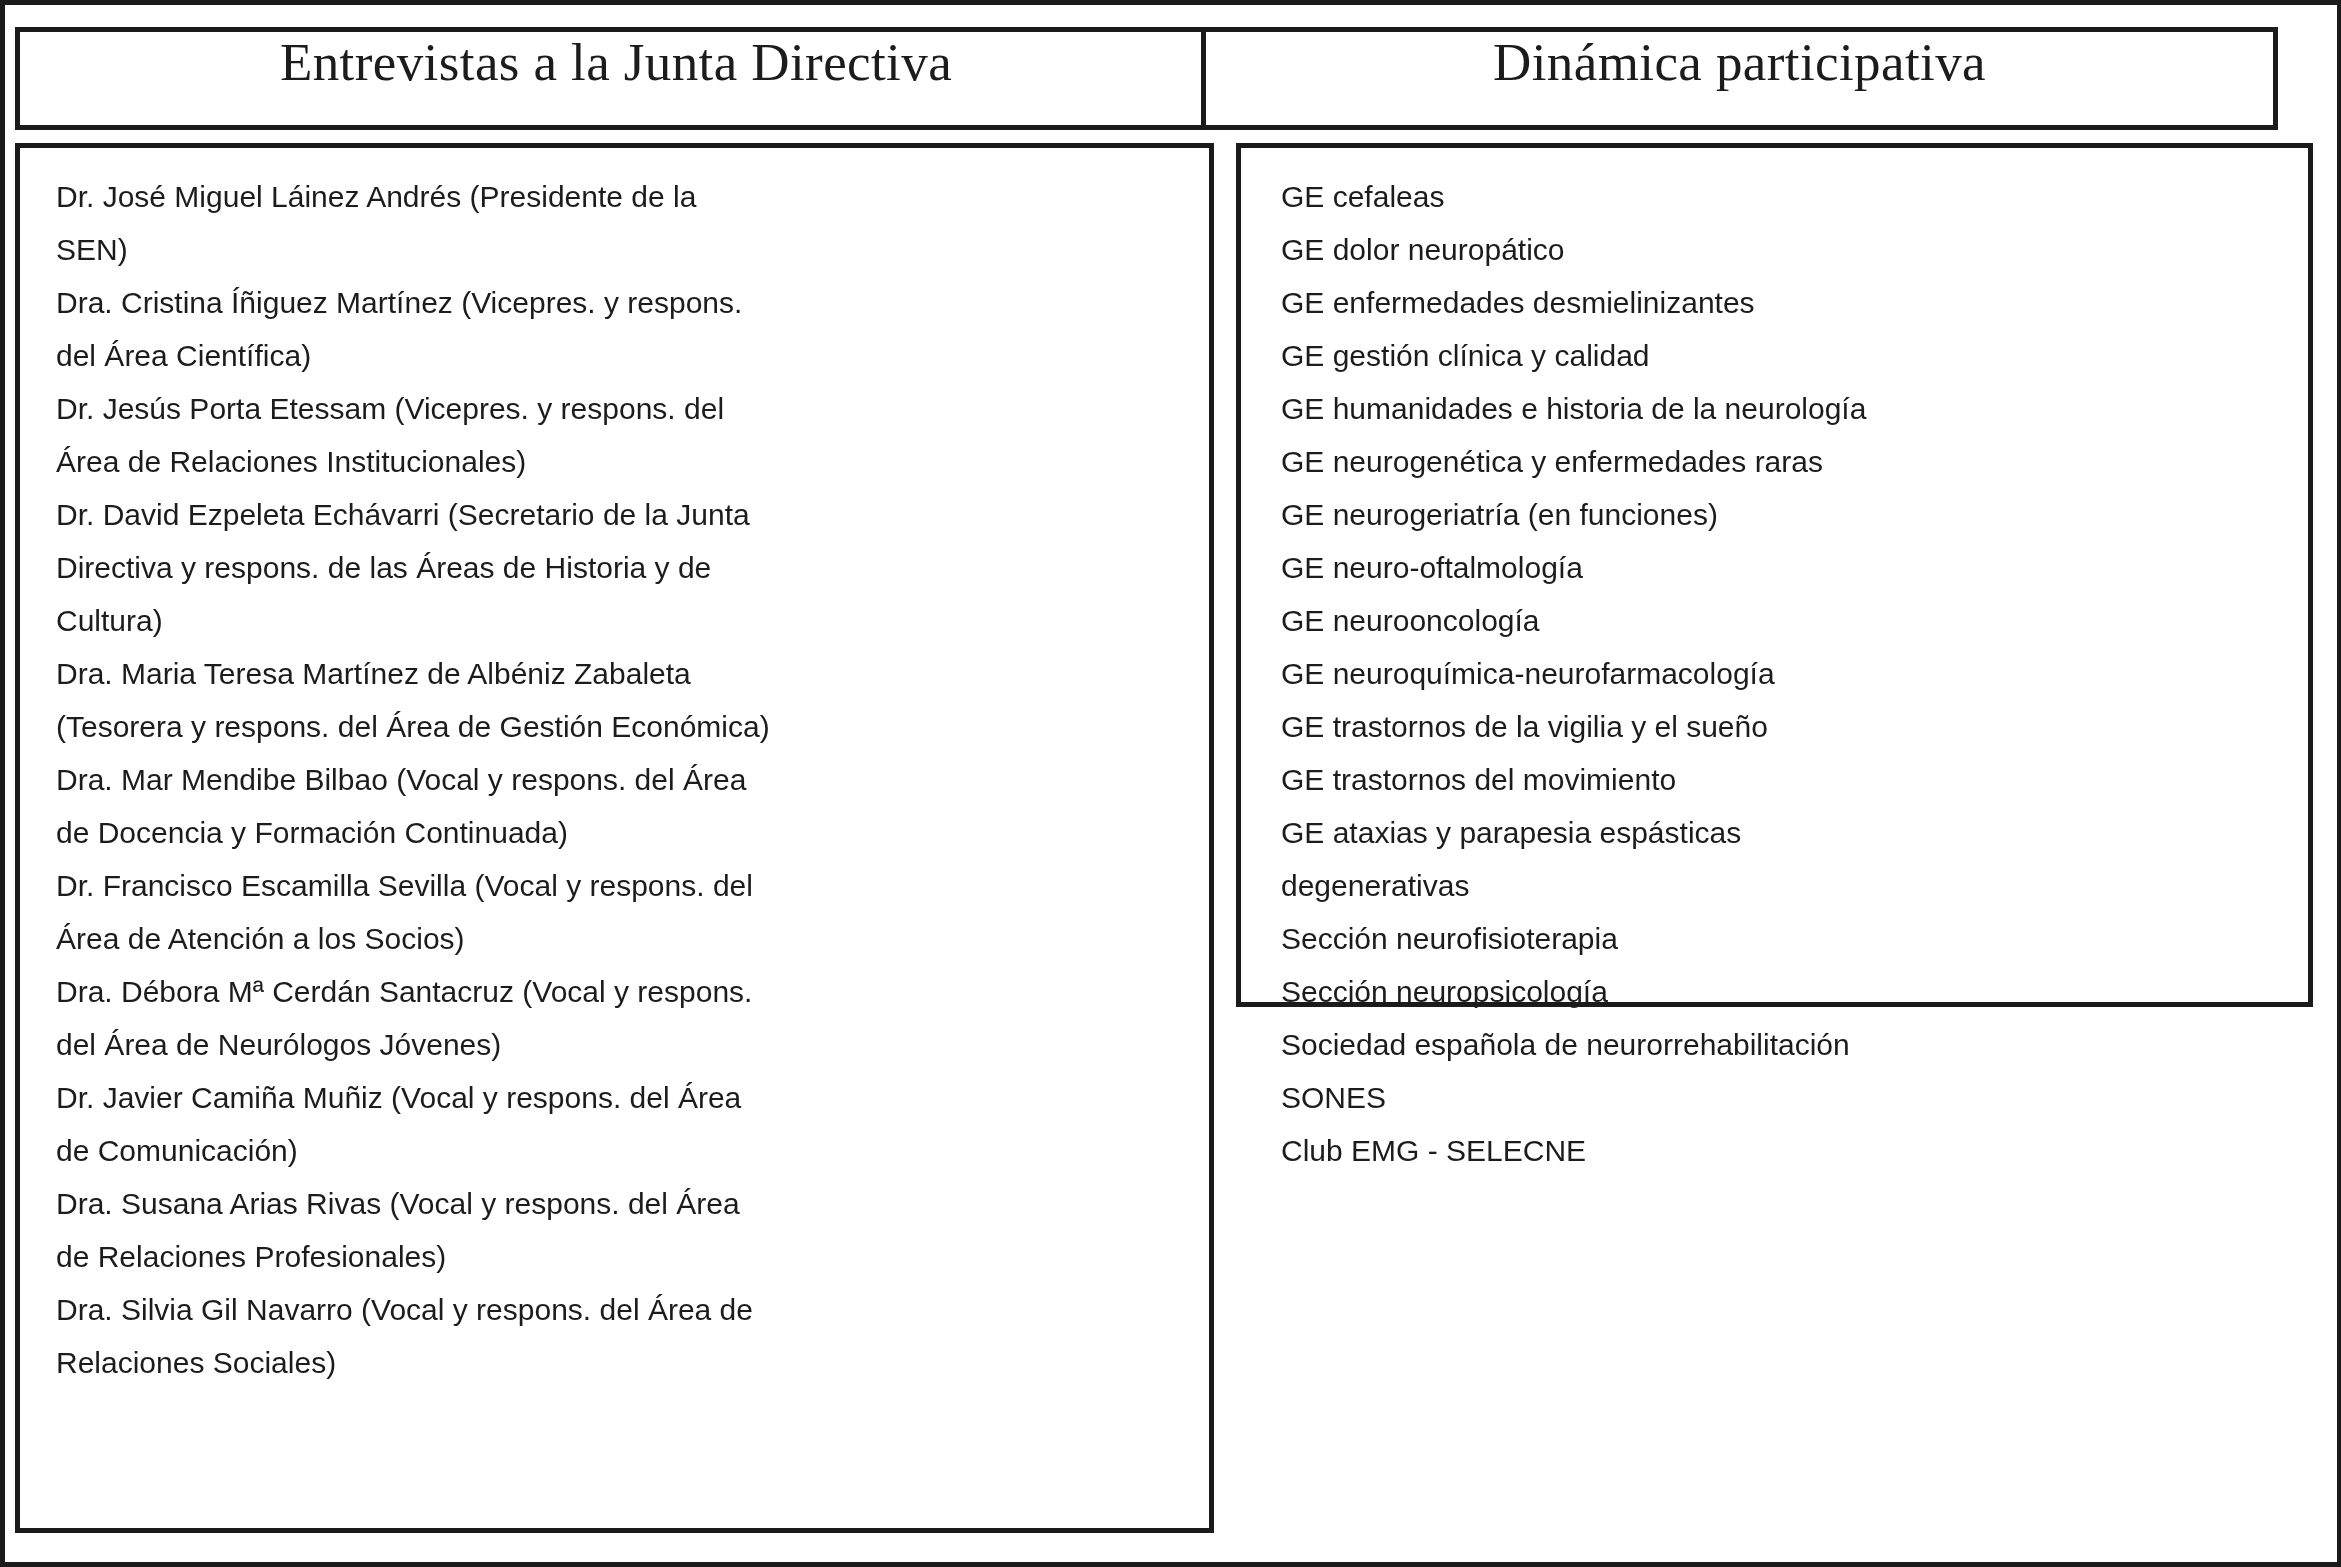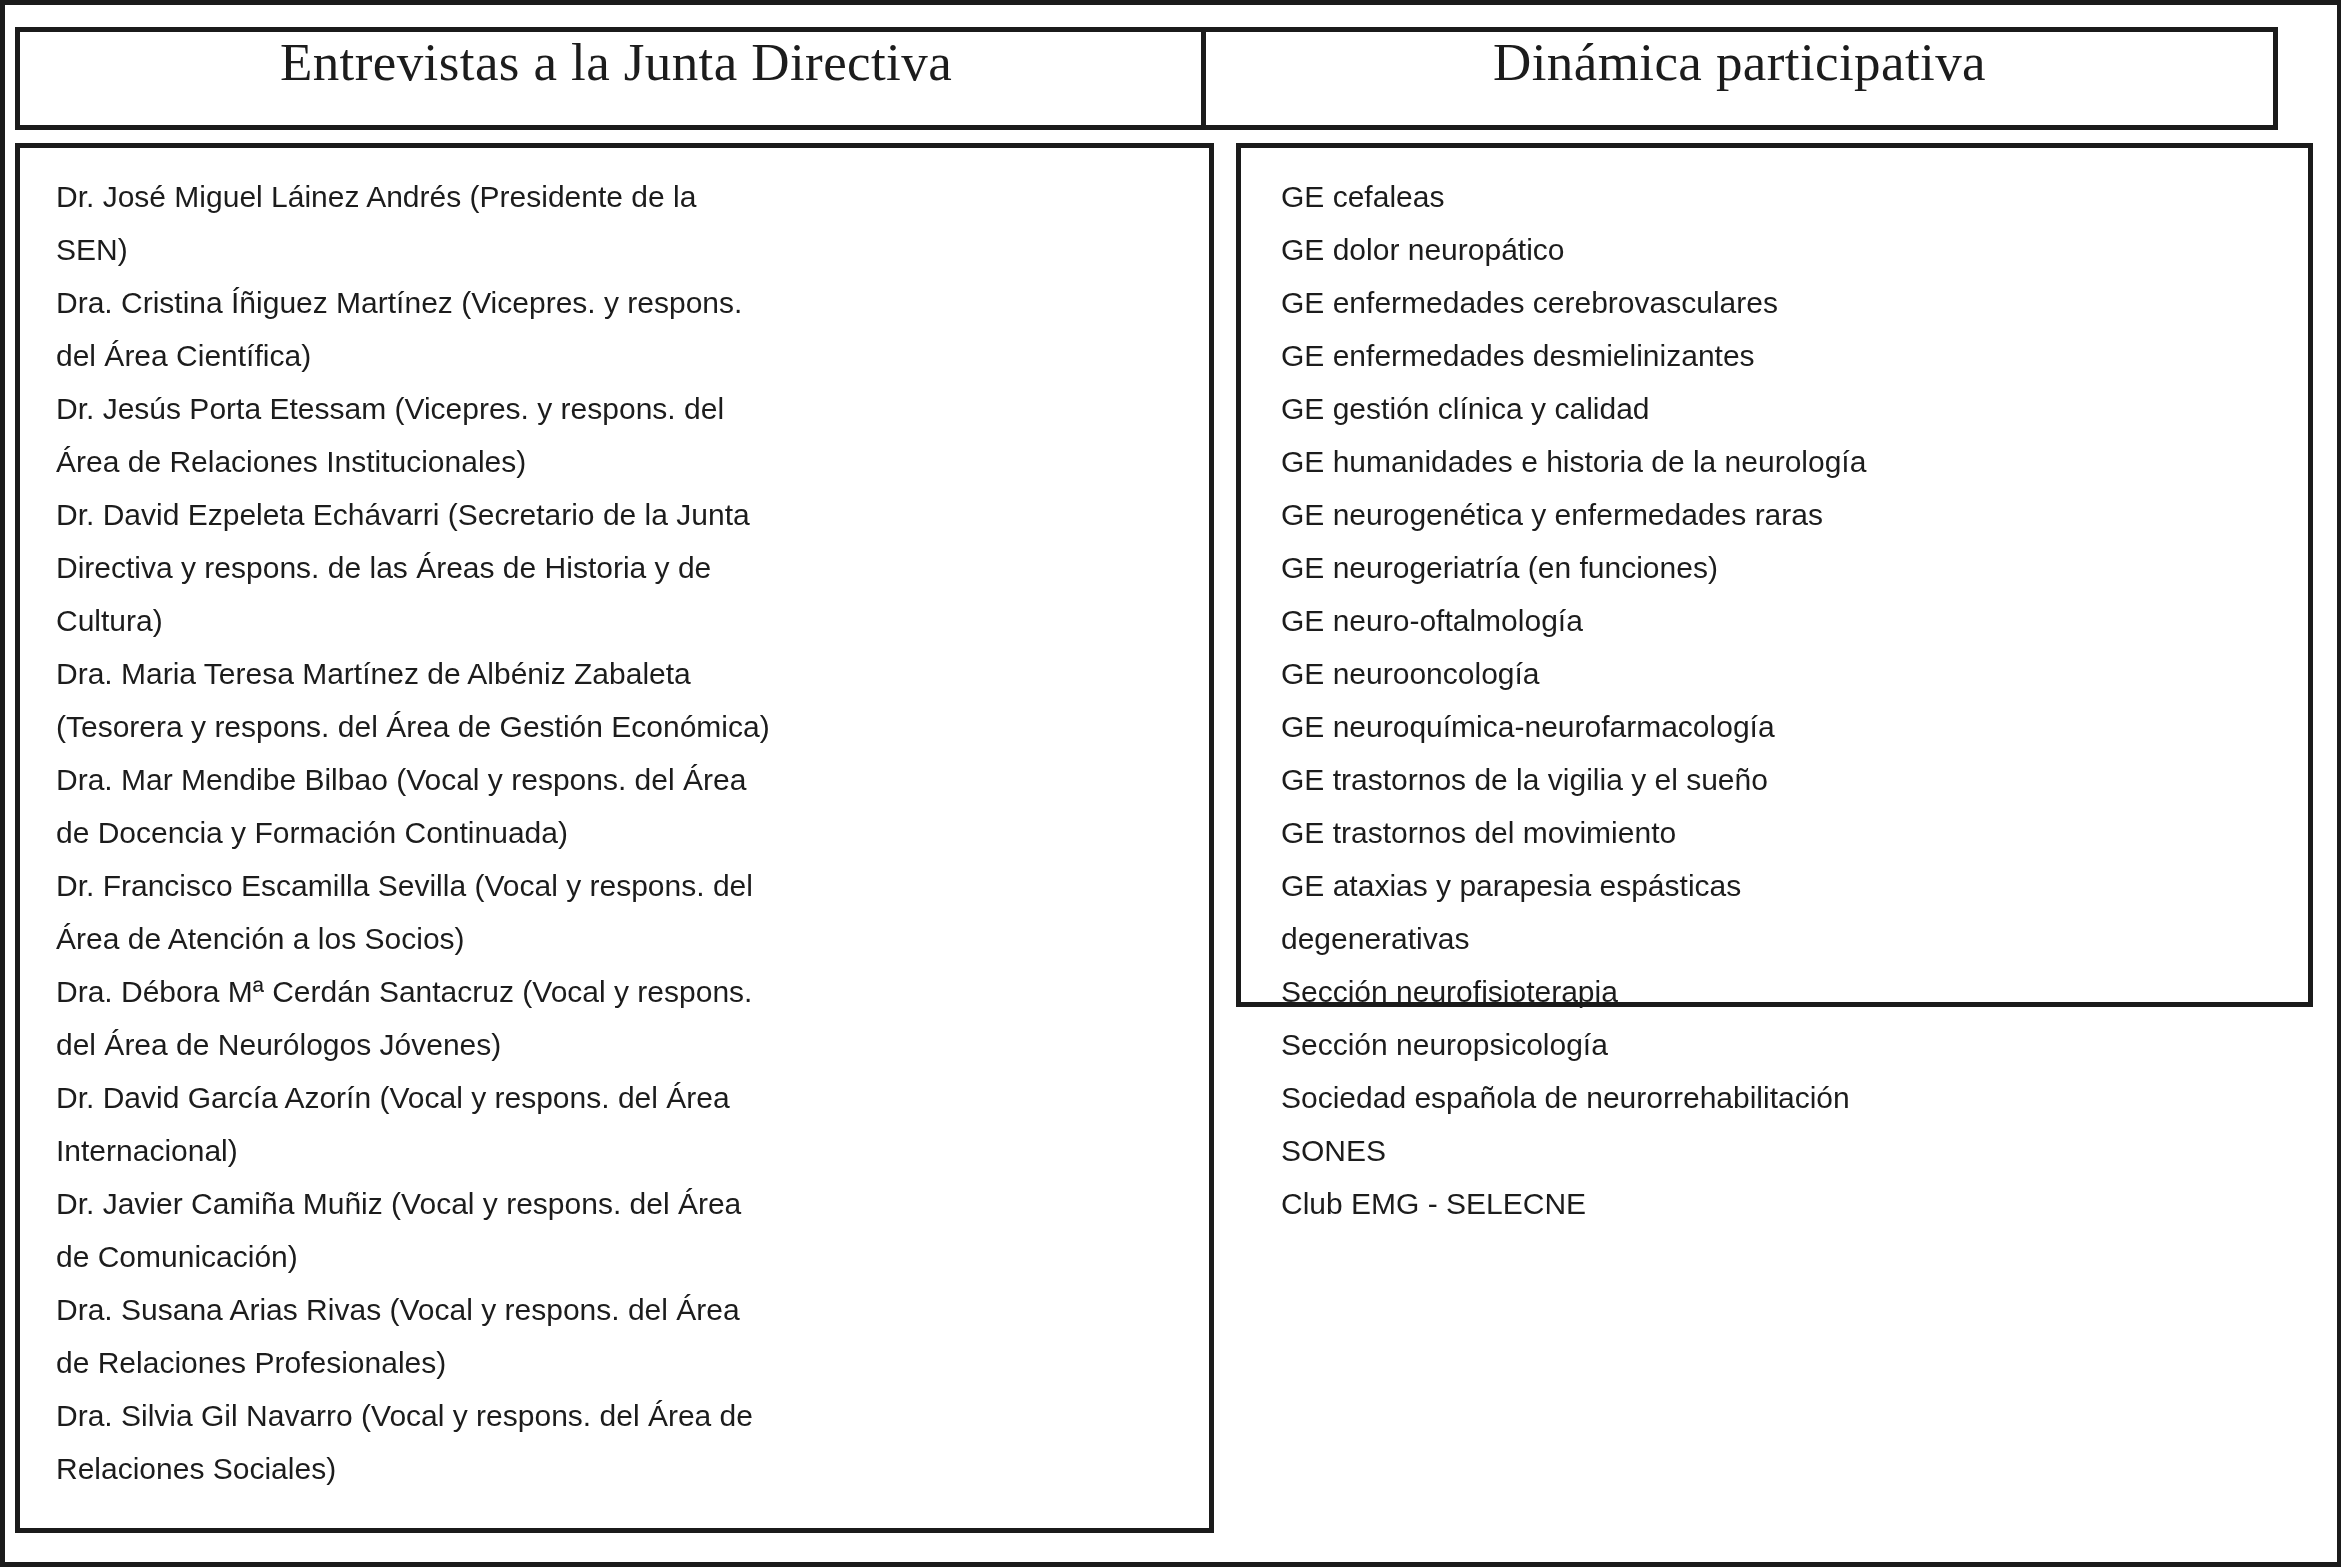--- a/index.html
+++ b/index.html
@@ -71,34 +71,31 @@
 Directiva y respons. de las Áreas de Historia y de
 Cultura)</div>
       <div class="entry">Dra. Maria Teresa Martínez de Albéniz Zabaleta
 (Tesorera y respons. del Área de Gestión Económica)</div>
       <div class="entry">Dra. Mar Mendibe Bilbao (Vocal y respons. del Área
 de Docencia y Formación Continuada)</div>
       <div class="entry">Dr. Francisco Escamilla Sevilla (Vocal y respons. del
 Área de Atención a los Socios)</div>
       <div class="entry">Dra. Débora Mª Cerdán Santacruz (Vocal y respons.
 del Área de Neurólogos Jóvenes)</div>
-      <div class="entry">Dr. David García Azorín (Vocal y respons. del Área
-Internacional)</div>
       <div class="entry">Dr. Javier Camiña Muñiz (Vocal y respons. del Área
 de Comunicación)</div>
       <div class="entry">Dra. Susana Arias Rivas (Vocal y respons. del Área
 de Relaciones Profesionales)</div>
       <div class="entry">Dra. Silvia Gil Navarro (Vocal y respons. del Área de
 Relaciones Sociales)</div>
     </div>
 
   <div class="panel list list-right">
       <div class="entry">GE cefaleas</div>
       <div class="entry">GE dolor neuropático</div>
-      <div class="entry">GE enfermedades cerebrovasculares</div>
       <div class="entry">GE enfermedades desmielinizantes</div>
       <div class="entry">GE gestión clínica y calidad</div>
       <div class="entry">GE humanidades e historia de la neurología</div>
       <div class="entry">GE neurogenética y enfermedades raras</div>
       <div class="entry">GE neurogeriatría (en funciones)</div>
       <div class="entry">GE neuro-oftalmología</div>
       <div class="entry">GE neurooncología</div>
       <div class="entry">GE neuroquímica-neurofarmacología</div>
       <div class="entry">GE trastornos de la vigilia y el sueño</div>
       <div class="entry">GE trastornos del movimiento</div>

